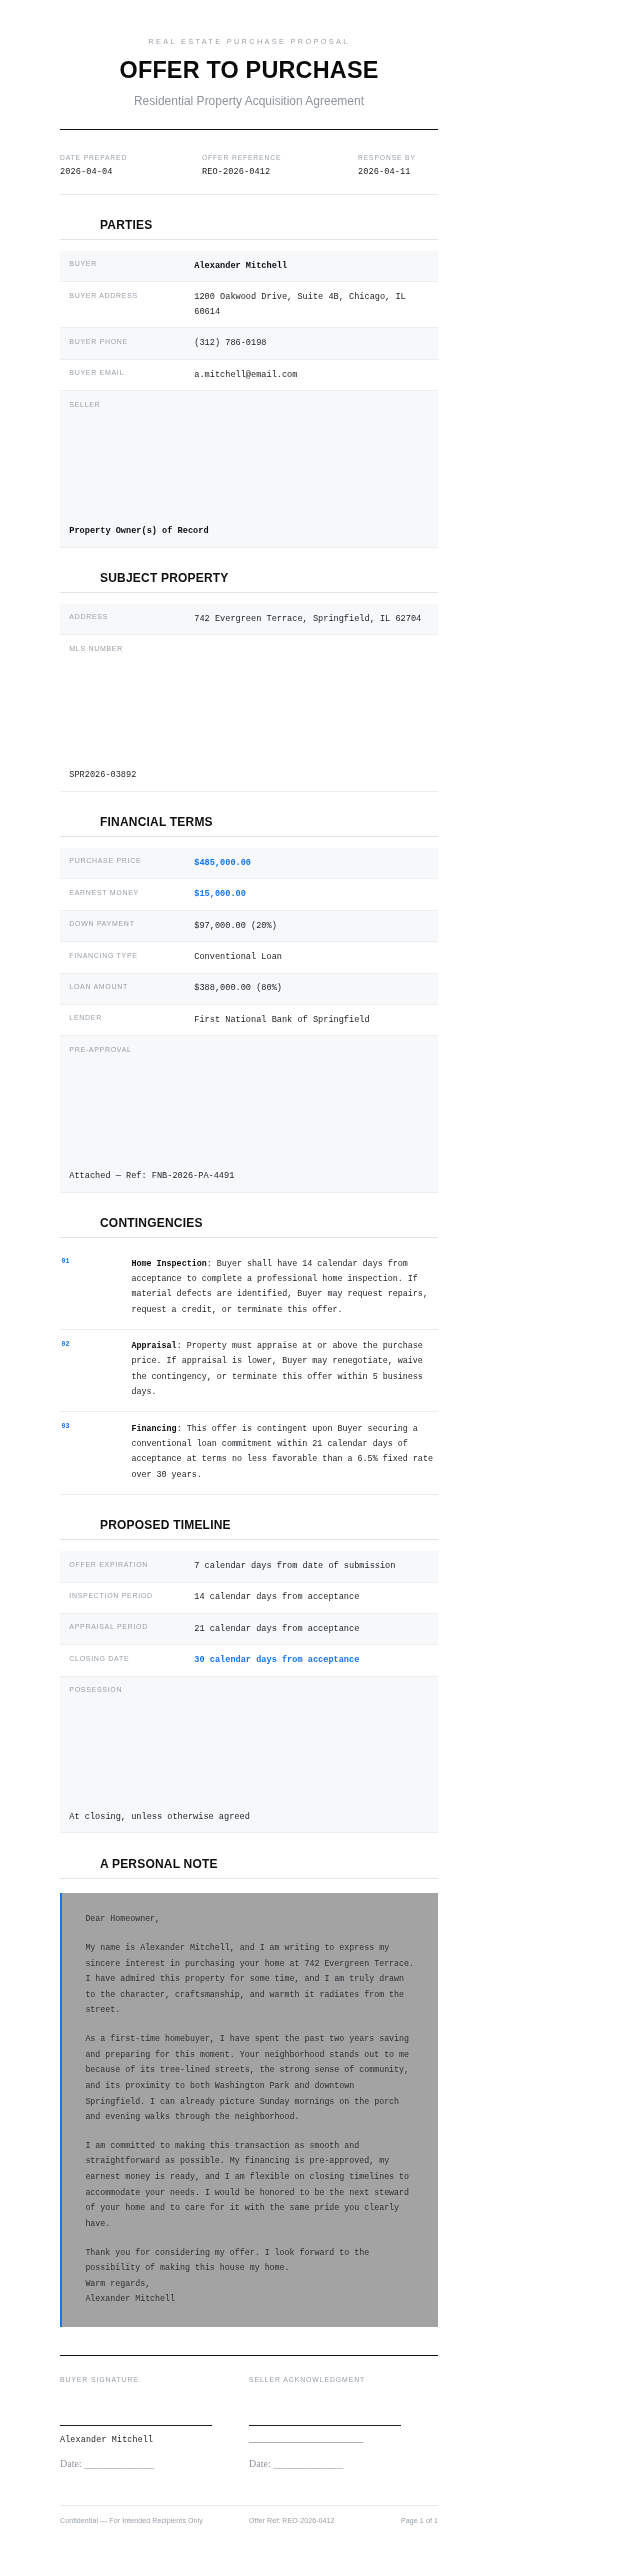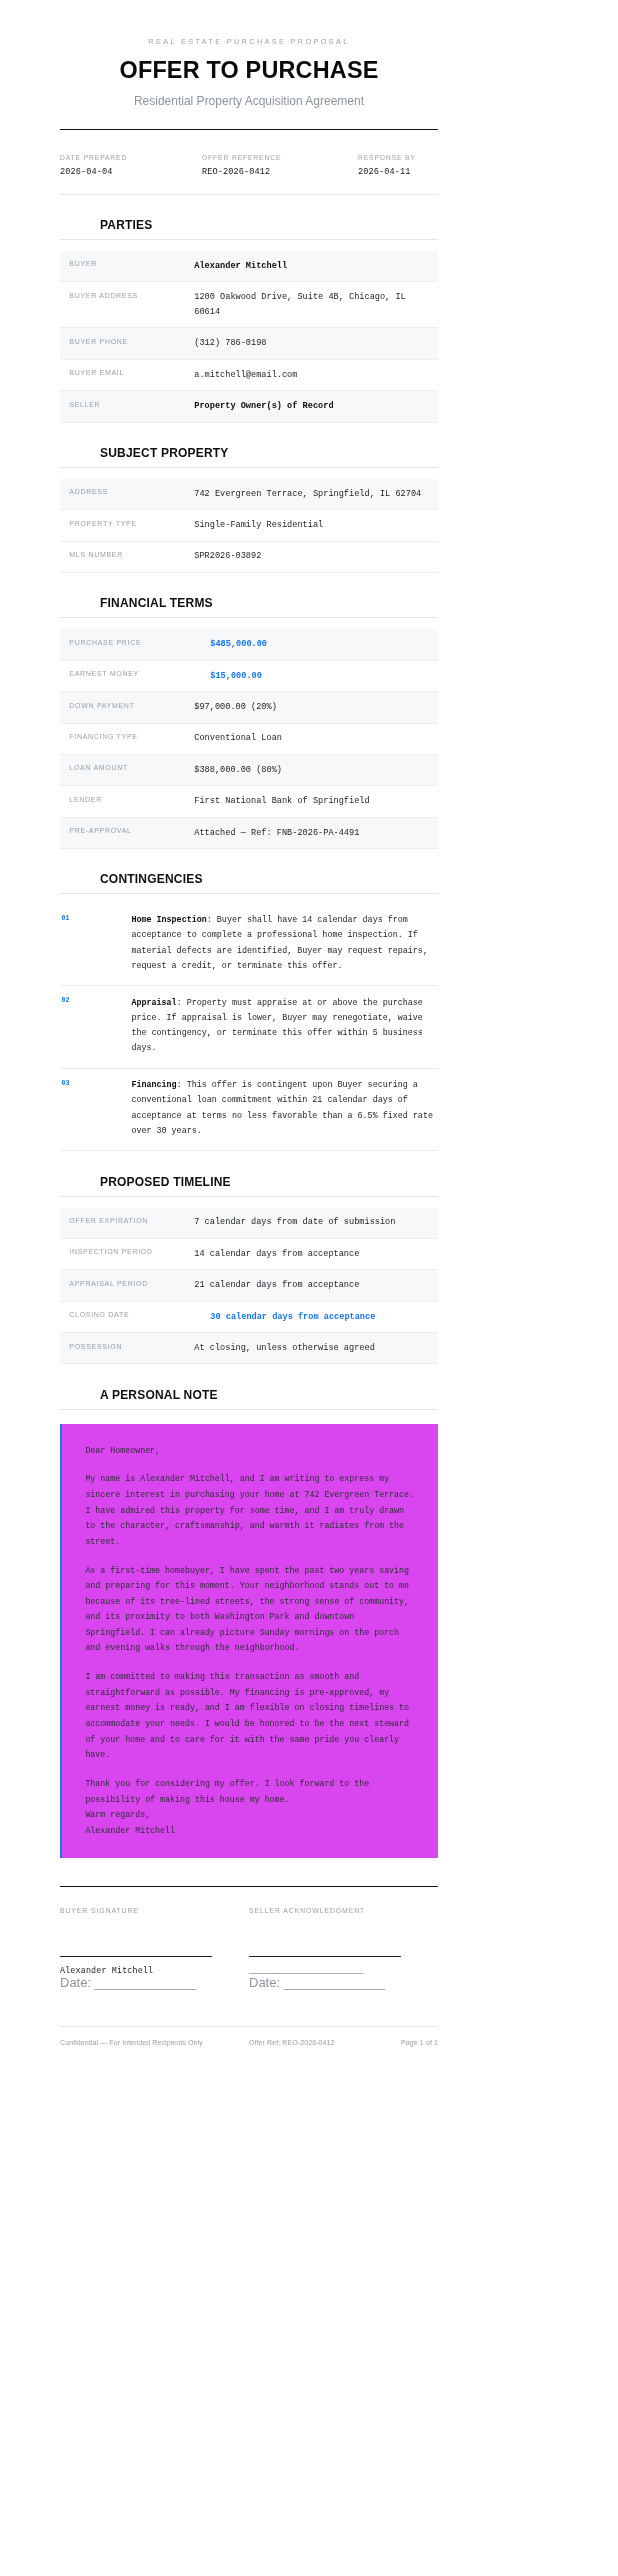--- a/index.html
+++ b/index.html
@@ -81,40 +81,40 @@
 
   
   .spec-table { margin-top: 11px; width: 100%; }
   .spec-row {
     display: flex;
     align-items: flex-start;
     padding: 7.8px 9.3px 7.8px 9.3px;
     border-bottom: 0.8px solid #eceef0;
   }
   .spec-row.shaded { background: #f6f8f9; }
-  .spec-row:last-child { border-bottom: 0.8px solid #eceef0; }
+  .spec-row:last-child { border-bottom: 0.8px solid #eceef0; flex-direction: column; }
   .spec-key {
     width: 125px;
     flex: 0 0 125px;
     font-size: 7px;
     letter-spacing: 0.7px;
     color: #98a0a8;
     text-transform: uppercase;
     padding-top: 1.6px;
   }
   .spec-val {
     flex: 1 1 auto;
     font-family: "Liberation Mono", monospace;
     font-size: 8.6px;
     line-height: 1.72;
     color: #1b1e21;
     max-width: 304px;
   }
   .spec-val.strong { font-weight: 700; color: #0b0d0f; }
-  .spec-val.accent { font-weight: 700; color: #1476f2; margin-left: 16px; }
+  .spec-val.accent { font-weight: 700; color: #1476f2; }
 
   
   .cont-list { margin-top: 9.3px; }
   .cont-item {
     display: flex;
     padding: 9.3px 0 11px 0;
     border-bottom: 0.8px solid #ececee;
     gap: 48px;
   }
   .cont-num {
@@ -132,21 +132,21 @@
     font-size: 8.4px;
     line-height: 1.82;
     color: #22262a;
     max-width: 436px;
   }
   .cont-text b { font-weight: 700; color: #0b0d0f; }
 
   
   .note-card {
     margin-top: 14px;
-    background: #d946ef;
+    background: #a3a3a3;
     border-left: 2.3px solid #1476f2;
     padding: 18.7px 23.4px 20px 23.4px;
   }
   .note-p {
     font-family: "Liberation Mono", monospace;
     font-size: 8.3px;
     line-height: 1.88;
     color: #2b2f33;
     margin-bottom: 13.2px;
     max-width: 436px;
@@ -171,22 +171,23 @@
   }
   .sig-name {
     margin-top: 8.6px;
     font-family: "Liberation Mono", monospace;
     font-size: 8.3px;
     color: #1b1e21;
     letter-spacing: 0.2px;
   }
   .sig-name.blank { color: #4a4f54; letter-spacing: 0px; }
   .sig-date {
-    font-family: Liberation Sans, sans-serif;
-    font-size: 13px;
+    margin-top: 14px;
+    font-family: Liberation Serif, serif;
+    font-size: 10px;
     color: #8d959d;
   }
 
   
   .footer-rule { margin-top: 36px; border-top: 0.8px solid #e4e7ea; }
   .footer {
     display: flex;
     margin-top: 11.7px;
     font-size: 7px;
     color: #98a0a8;
@@ -253,24 +254,20 @@
 
   <div class="section">
     <h2 class="section-title">SUBJECT PROPERTY</h2>
     <div class="section-title-rule"></div>
     <div class="spec-table">
         <div class="spec-row shaded">
           <div class="spec-key">ADDRESS</div>
           <div class="spec-val">742 Evergreen Terrace, Springfield, IL 62704</div>
         </div>
         <div class="spec-row">
-          <div class="spec-key">PROPERTY TYPE</div>
-          <div class="spec-val">Single-Family Residential</div>
-        </div>
-        <div class="spec-row">
           <div class="spec-key">MLS NUMBER</div>
           <div class="spec-val">SPR2026-03892</div>
         </div>
       </div>
   </div>
 
   <div class="section">
     <h2 class="section-title">FINANCIAL TERMS</h2>
     <div class="section-title-rule"></div>
     <div class="spec-table">

